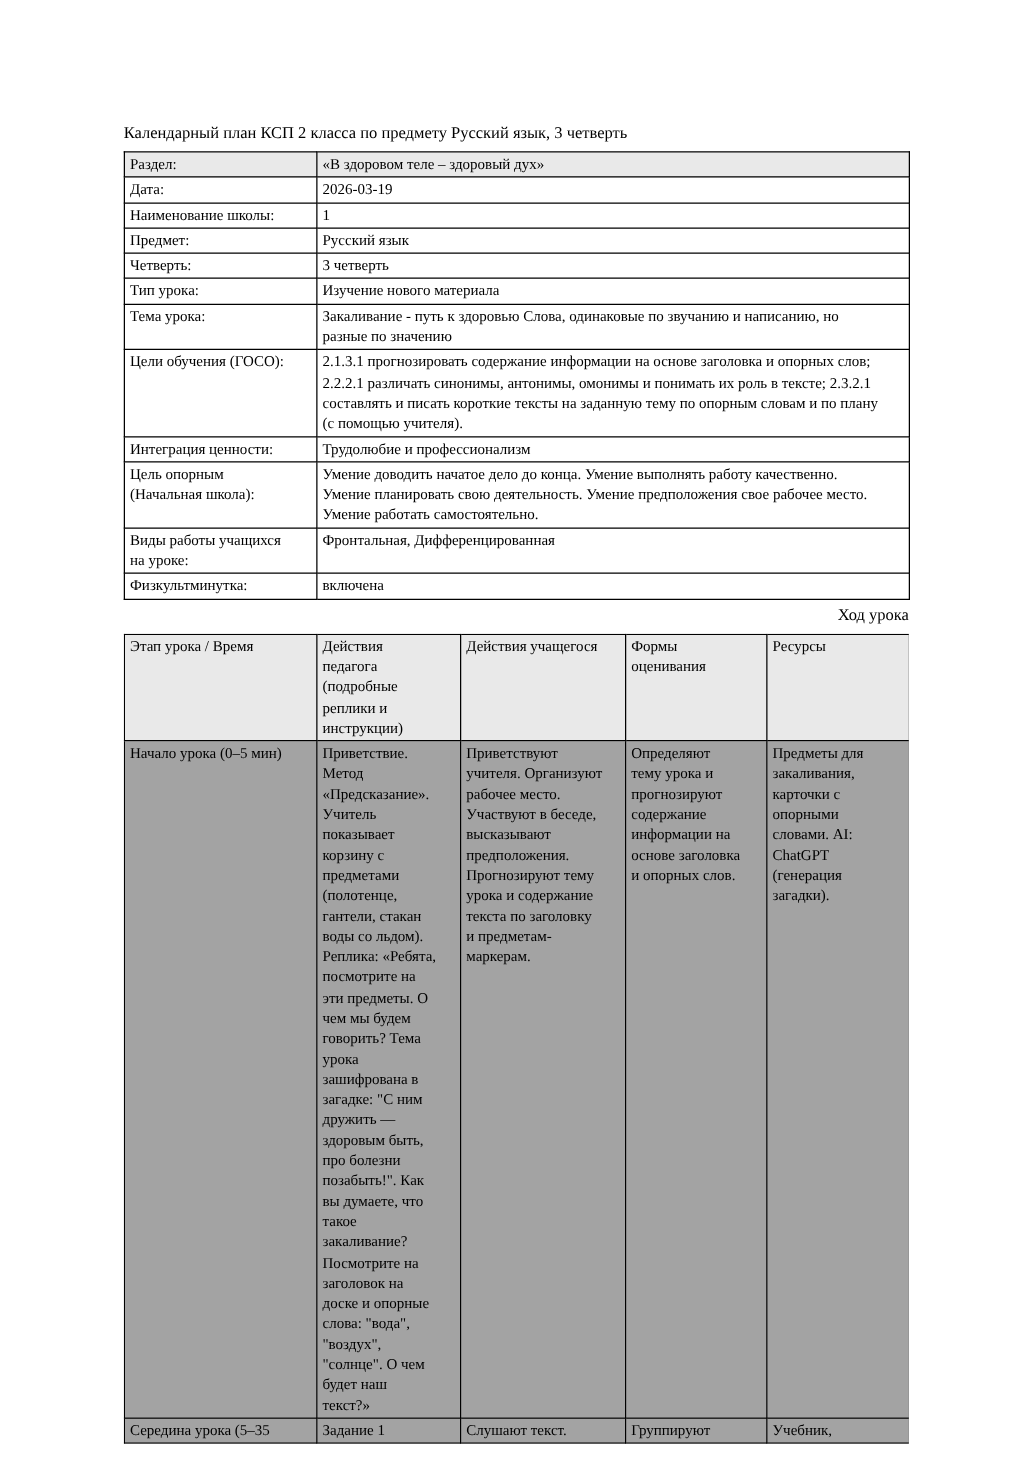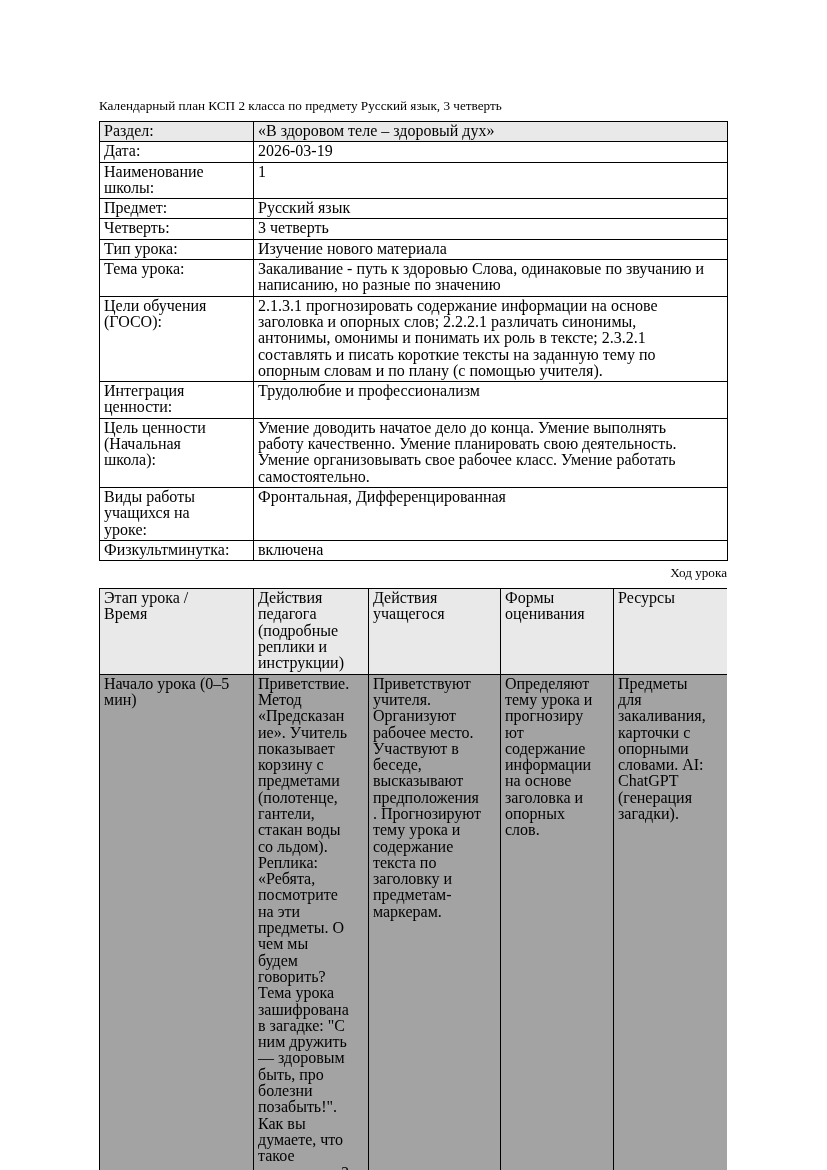--- a/index.html
+++ b/index.html
@@ -36,21 +36,21 @@
     border-collapse: collapse;
     table-layout: fixed;
     width: 628px;
     margin: 0;
   }
 
   table.doc-table td,
   table.doc-table th {
     border: 1px solid #000000;
     padding: 1px 18px 2px 4px;
-    font-size: 16px;
+    font-size: 12px;
     line-height: 16.3px;
     vertical-align: top;
     text-align: left;
     font-weight: normal;
     word-wrap: break-word;
     overflow-wrap: break-word;
     hyphens: none;
   }
 
   
@@ -136,22 +136,22 @@
         </tr>
         <tr>
           <td>Цели обучения (ГОСО):</td>
           <td>2.1.3.1 прогнозировать содержание информации на основе заголовка и опорных слов; 2.2.2.1 различать синонимы, антонимы, омонимы и понимать их роль в тексте; 2.3.2.1 составлять и писать короткие тексты на заданную тему по опорным словам и по плану (с помощью учителя).</td>
         </tr>
         <tr>
           <td>Интеграция ценности:</td>
           <td>Трудолюбие и профессионализм</td>
         </tr>
         <tr>
-          <td>Цель ценности (Начальная школа):</td>
-          <td>Умение доводить начатое дело до конца. Умение выполнять работу качественно. Умение планировать свою деятельность. Умение организовывать свое рабочее класс. Умение работать самостоятельно.</td>
+          <td>Цель опорным (Начальная школа):</td>
+          <td>Умение доводить начатое дело до конца. Умение выполнять работу качественно. Умение планировать свою деятельность. Умение предположения свое рабочее место. Умение работать самостоятельно.</td>
         </tr>
         <tr>
           <td>Виды работы учащихся на уроке:</td>
           <td>Фронтальная, Дифференцированная</td>
         </tr>
         <tr>
           <td>Физкультминутка:</td>
           <td>включена</td>
         </tr>
       </tbody>

